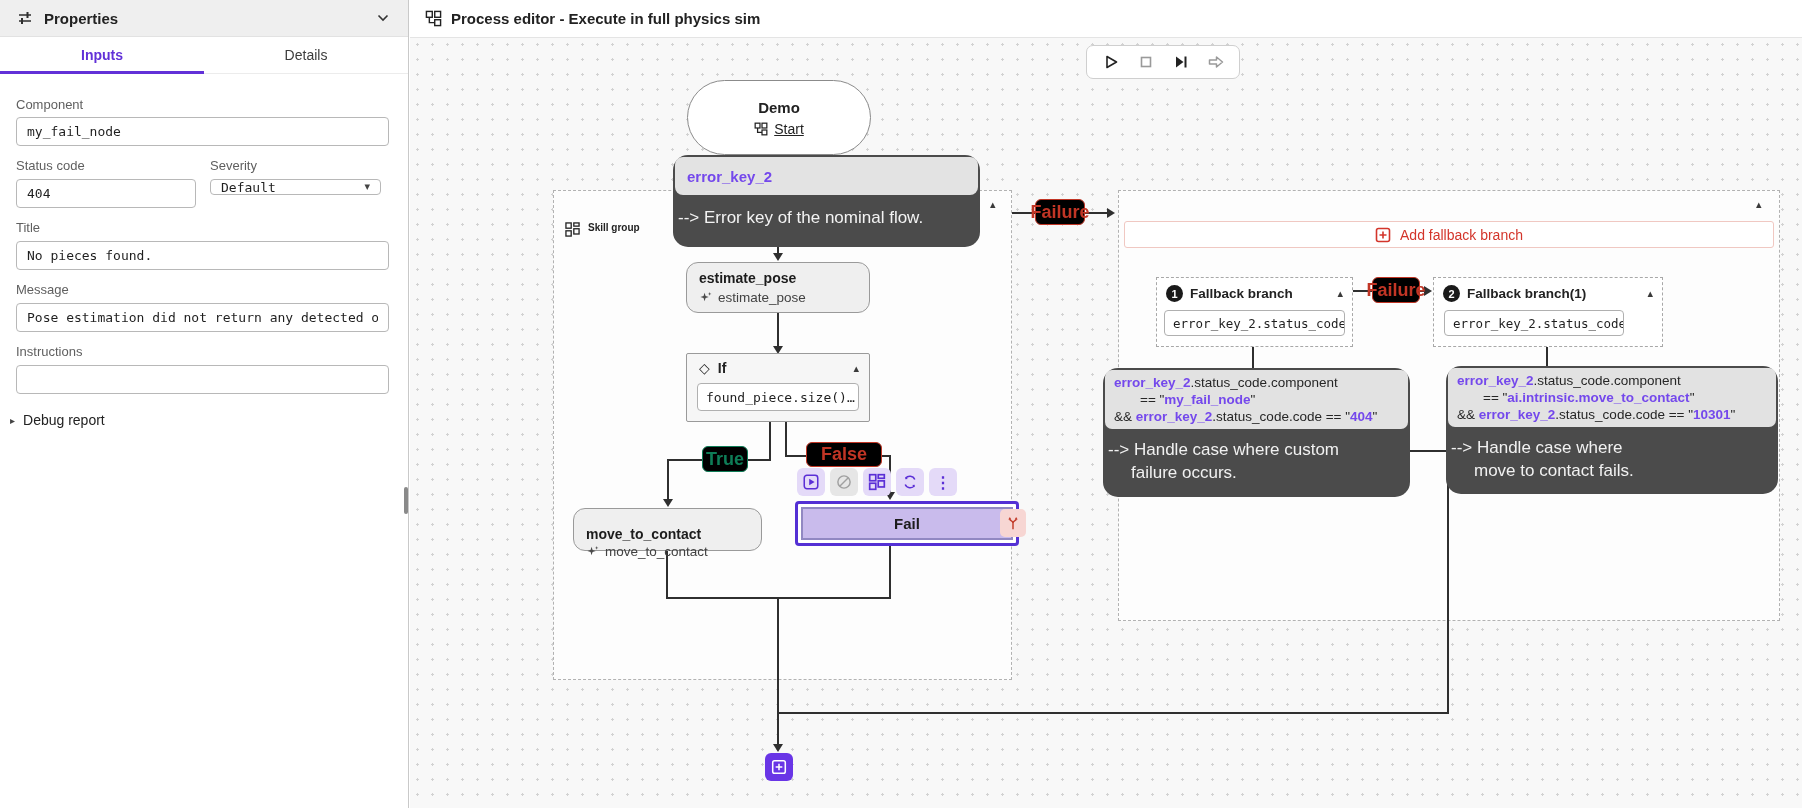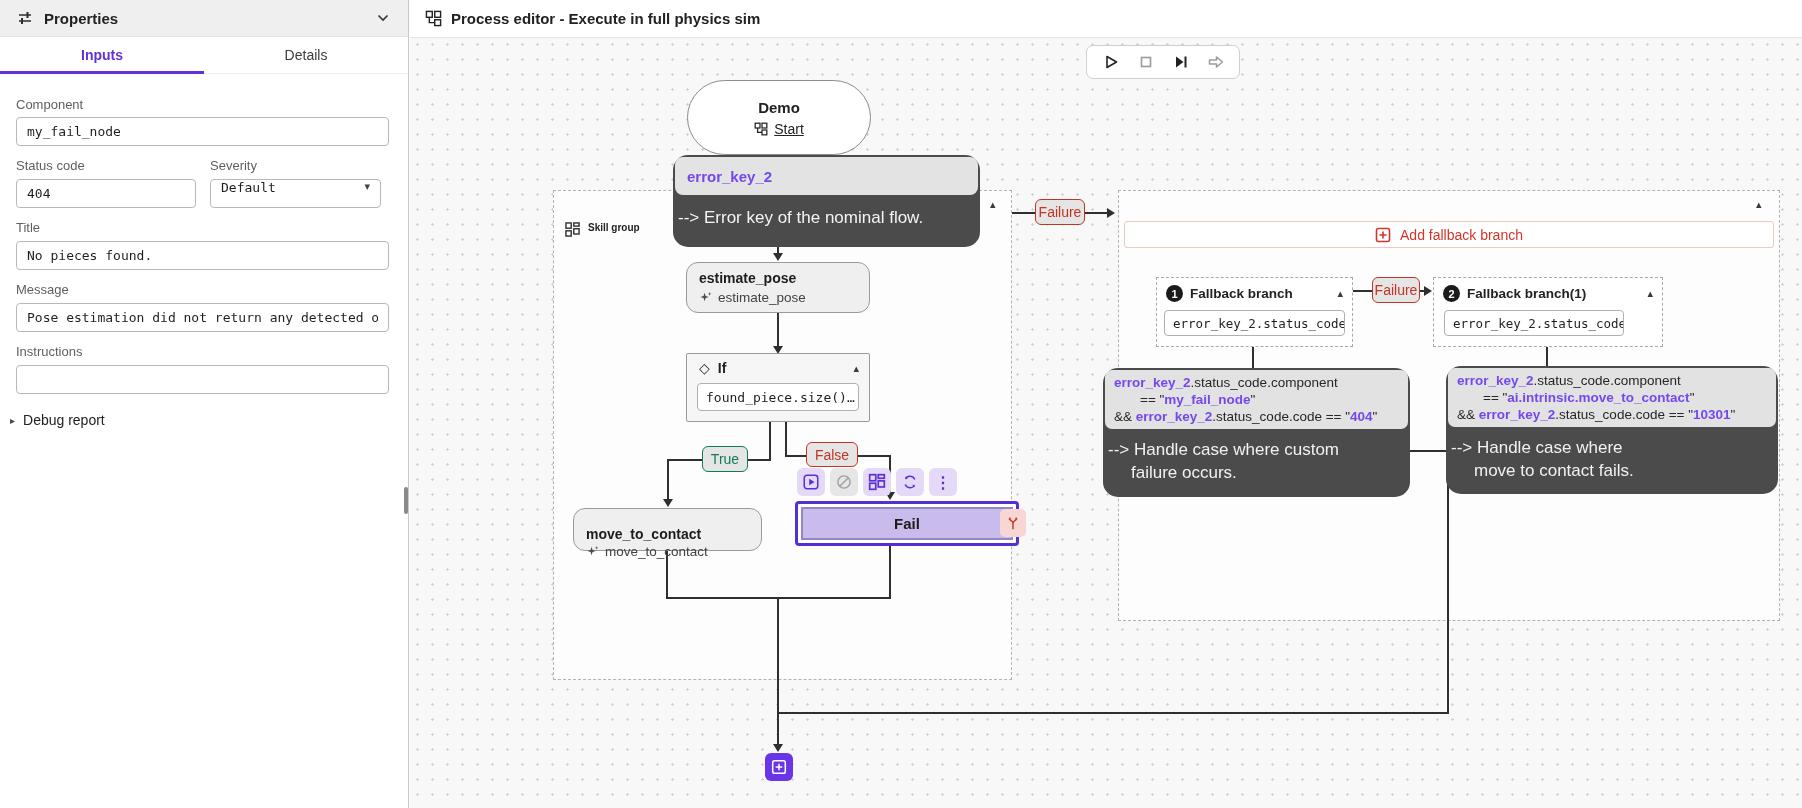--- a/index.html
+++ b/index.html
@@ -17,21 +17,21 @@
   .sb-tabs{position:absolute;left:0;top:37px;width:100%;height:37px;display:flex;
            border-bottom:1px solid #ececec;box-sizing:border-box;}
   .sb-tab{flex:1;display:flex;align-items:center;justify-content:center;font-size:14px;
           color:#3c3c3c;position:relative;cursor:pointer;}
   .sb-tab.active{color:#6231d8;font-weight:700;}
   .sb-tab.active::after{content:"";position:absolute;left:0;right:0;bottom:-1px;height:3px;background:#6231d8;}
   .fld-label{position:absolute;font-size:13px;color:#5f5f5f;}
   .fld-input{position:absolute;height:29px;border:1px solid #b8b8b8;border-radius:4px;background:#fff;
              font-family:"DejaVu Sans Mono",monospace;font-size:13px;color:#1f1f1f;padding:0 10px;
              box-sizing:border-box;outline:none;}
-  .fld-select{position:absolute;height:29px;border:1px solid #b8b8b8;border-radius:4px;background:#fff;
+  .fld-select{position:absolute;height:16px;border:1px solid #b8b8b8;border-radius:4px;background:#fff;
               display:flex;justify-content:space-between;padding:0 10px;
               box-sizing:border-box;cursor:pointer;}
   .fld-select .val{font-family:"DejaVu Sans Mono",monospace;font-size:13px;color:#1f1f1f;}
   .fld-select .car{font-size:11px;color:#444;}
   .debug-row{position:absolute;left:10px;top:412px;display:flex;align-items:center;gap:8px;
              font-size:14px;color:#222;cursor:pointer;}
   .debug-row .tri{font-size:10px;color:#444;}
   .sb-thumb{position:absolute;left:404px;top:487px;width:4px;height:27px;background:#8a8a8a;border-radius:2px;}
 
   
@@ -72,22 +72,22 @@
               font-family:"DejaVu Sans Mono",monospace;font-size:13px;color:#1f1f1f;
               display:flex;align-items:center;padding:0 8px;box-sizing:border-box;
               white-space:nowrap;overflow:hidden;}
   #if-node .cond-field{margin:7px 10px 0 10px;height:28px;}
 
   #fail-node{position:absolute;left:795px;top:501px;width:224px;height:45px;border:3px solid #5430d4;
              border-radius:4px;box-sizing:border-box;background:#fff;padding:3px;z-index:3;cursor:pointer;}
   #fail-node .inner{width:100%;height:100%;background:#c9bbec;border:2px solid #9188c2;box-sizing:border-box;
                     display:flex;align-items:center;justify-content:center;font-size:15px;font-weight:700;color:#1d1d1d;}
 
-  .edge-badge{position:absolute;background:#e5e5e5;border-radius:6px;display:flex;align-items:center;
-              justify-content:center;font-size:14px;z-index:4;box-sizing:border-box;}
+  .edge-badge{position:absolute;background:#000000;border-radius:6px;display:flex;align-items:center;
+              justify-content:center;font-size:18px;z-index:4;box-sizing:border-box;font-weight:bold;}
   .badge-green{border:1.5px solid #0e7d57;color:#0e7d57;}
   .badge-red{border:1.5px solid #c13525;color:#c13525;}
 
   .cont-head{position:absolute;display:flex;align-items:flex-start;gap:8px;font-size:10px;font-weight:700;z-index:2;margin-top:24px;}
 
   #playbar{position:absolute;left:1086px;top:45px;width:154px;height:34px;background:#fff;
            border:1px solid #cfcfcf;border-radius:7px;display:flex;align-items:center;
            justify-content:space-around;padding:0 6px;box-sizing:border-box;z-index:4;}
   #playbar .pbtn{display:flex;align-items:center;justify-content:center;width:26px;height:26px;cursor:pointer;}
 
@@ -326,21 +326,21 @@
       </span>
       <span>move_to_contact</span>
     </div>
   </div>
 
   <div id="fail-node">
     <div class="inner">Fail</div>
   </div>
 
   <div class="edge-badge badge-green" style="left:702px;top:446px;width:46px;height:26px;">True</div>
-  <div class="edge-badge badge-red" style="left:806px;top:442px;width:52px;height:25px;">False</div>
+  <div class="edge-badge badge-red" style="left:806px;top:442px;width:76px;height:25px;">False</div>
   <div class="edge-badge badge-red" style="left:1035px;top:199px;width:50px;height:26px;">Failure</div>
   <div class="edge-badge badge-red" style="left:1372px;top:277px;width:48px;height:26px;">Failure</div>
 
   <div id="playbar">
     <span class="pbtn">
       <svg width="20" height="20" viewBox="0 0 20 20">
           <path d="M6 4.5L15.5 10 6 15.5z" fill="none" stroke="#222" stroke-width="1.6" stroke-linejoin="round"></path>
         </svg>
     </span>
     <span class="pbtn">

